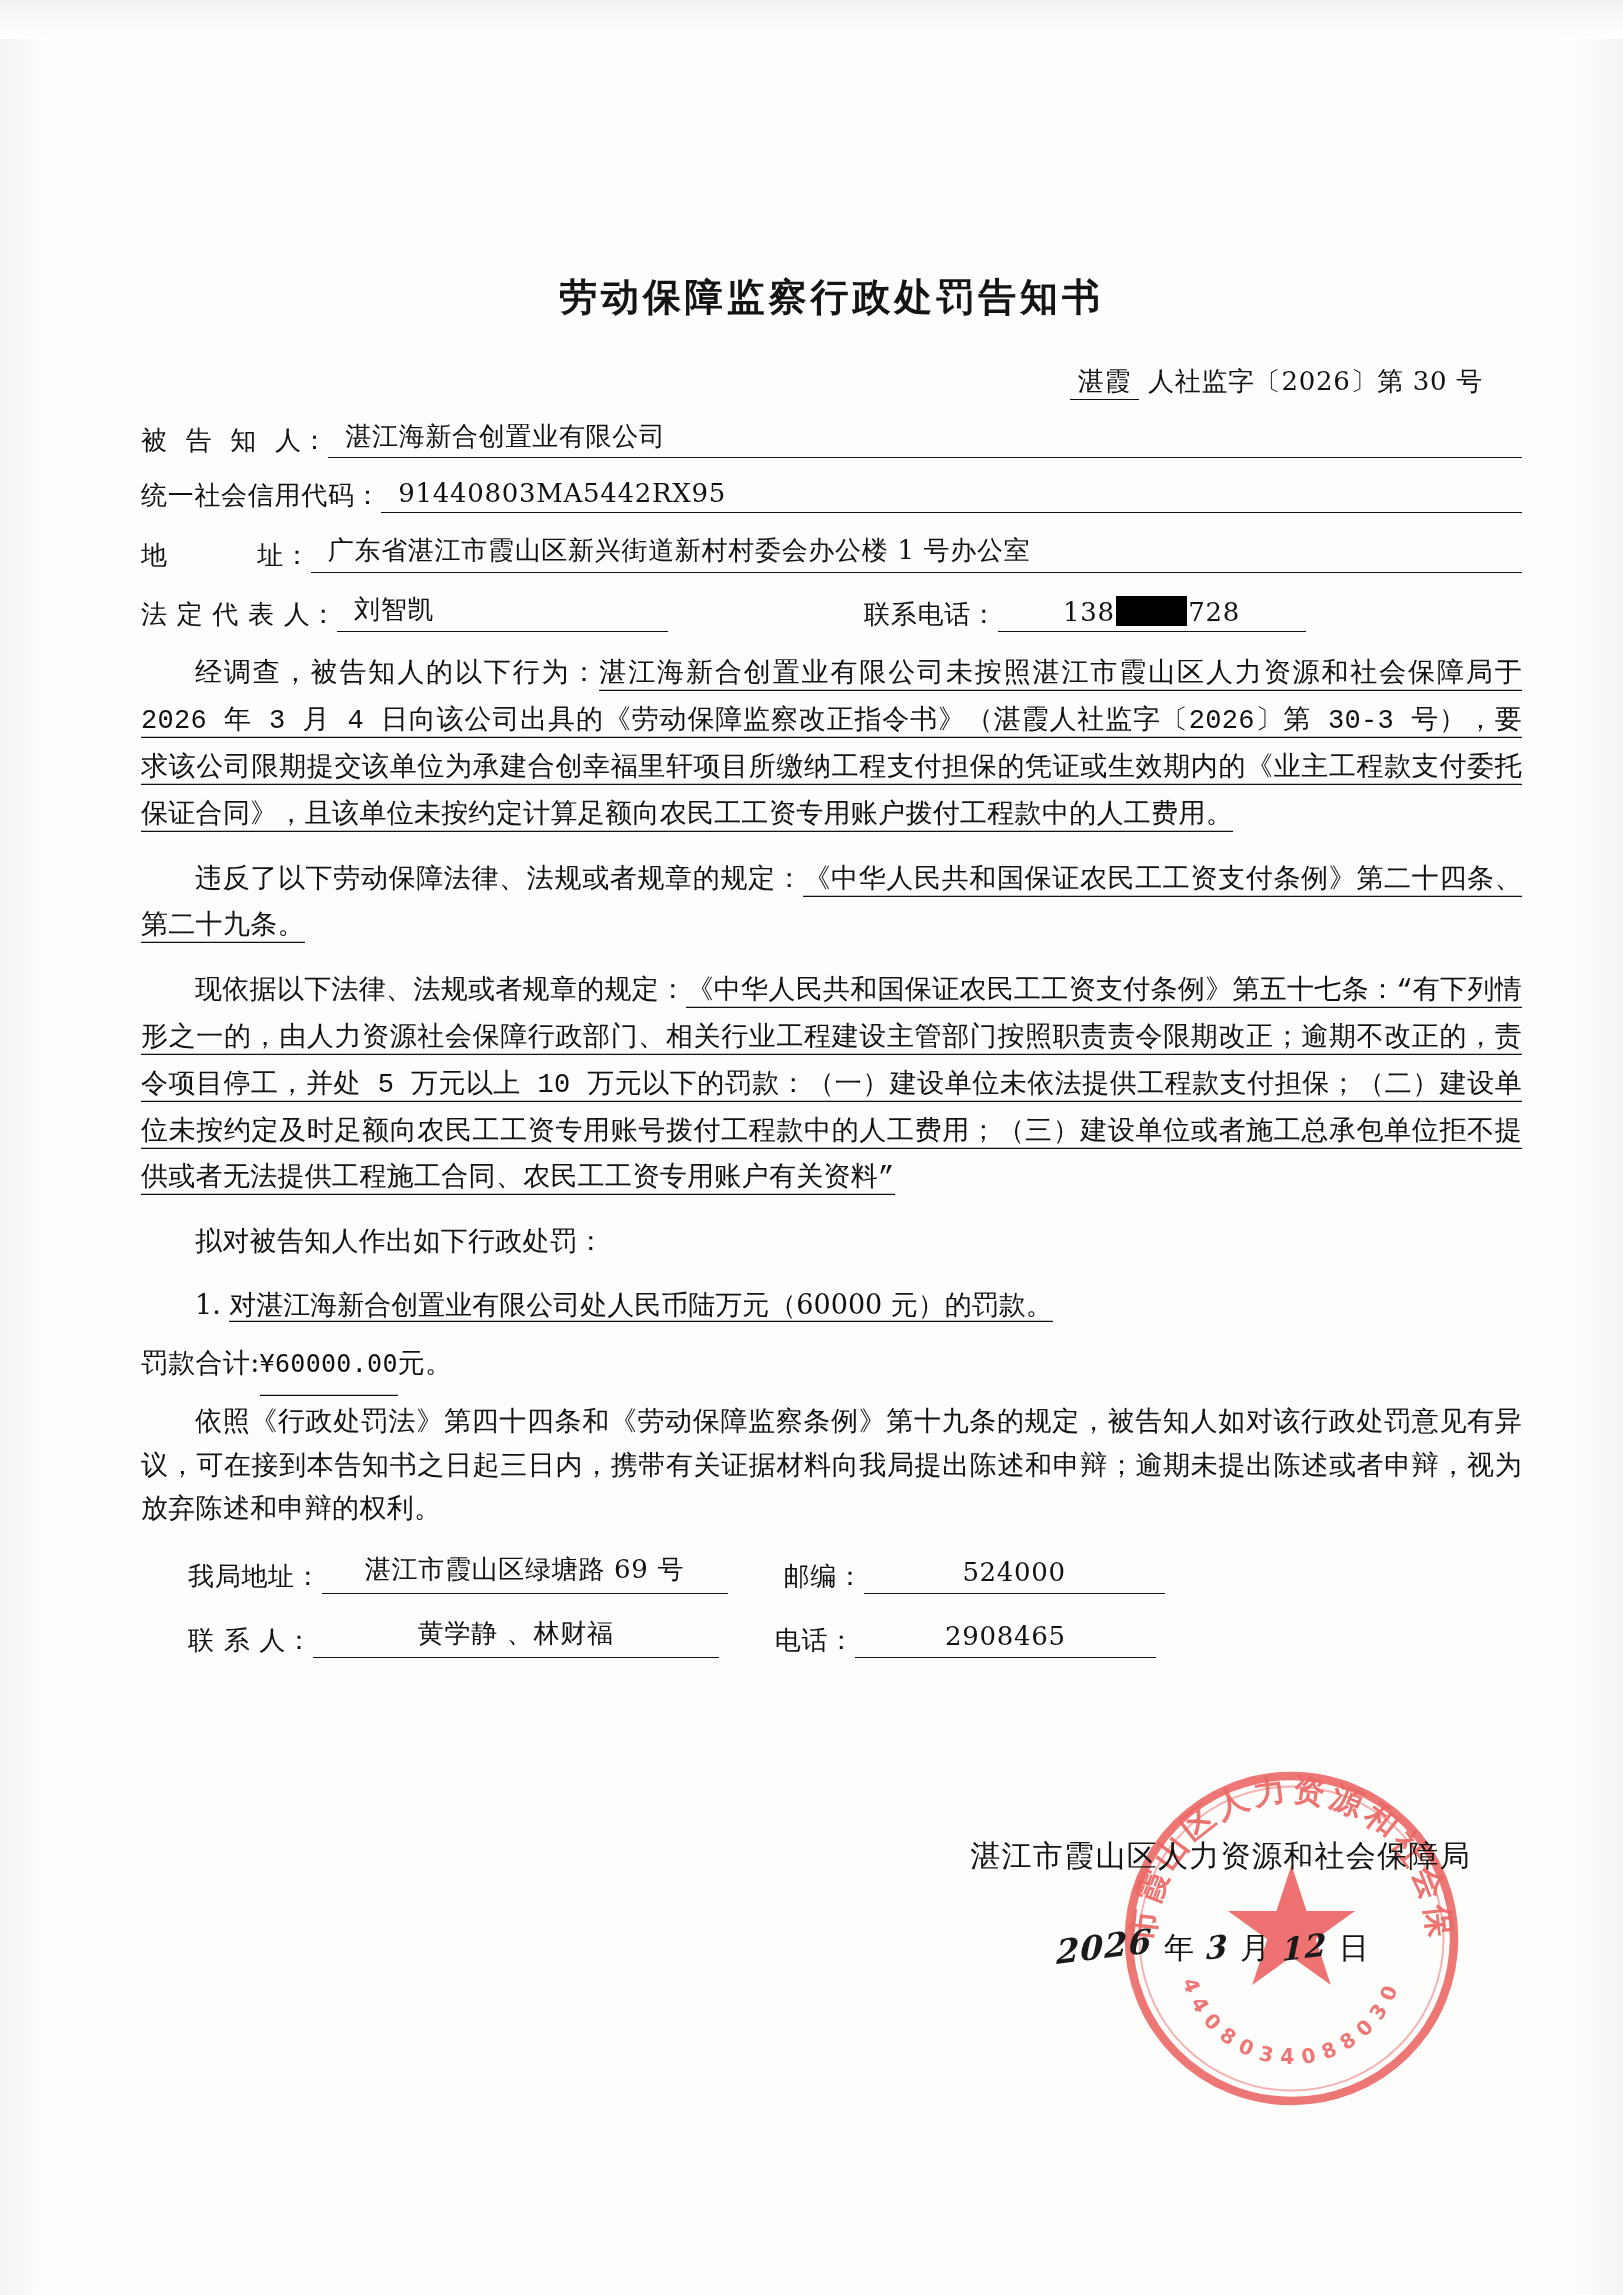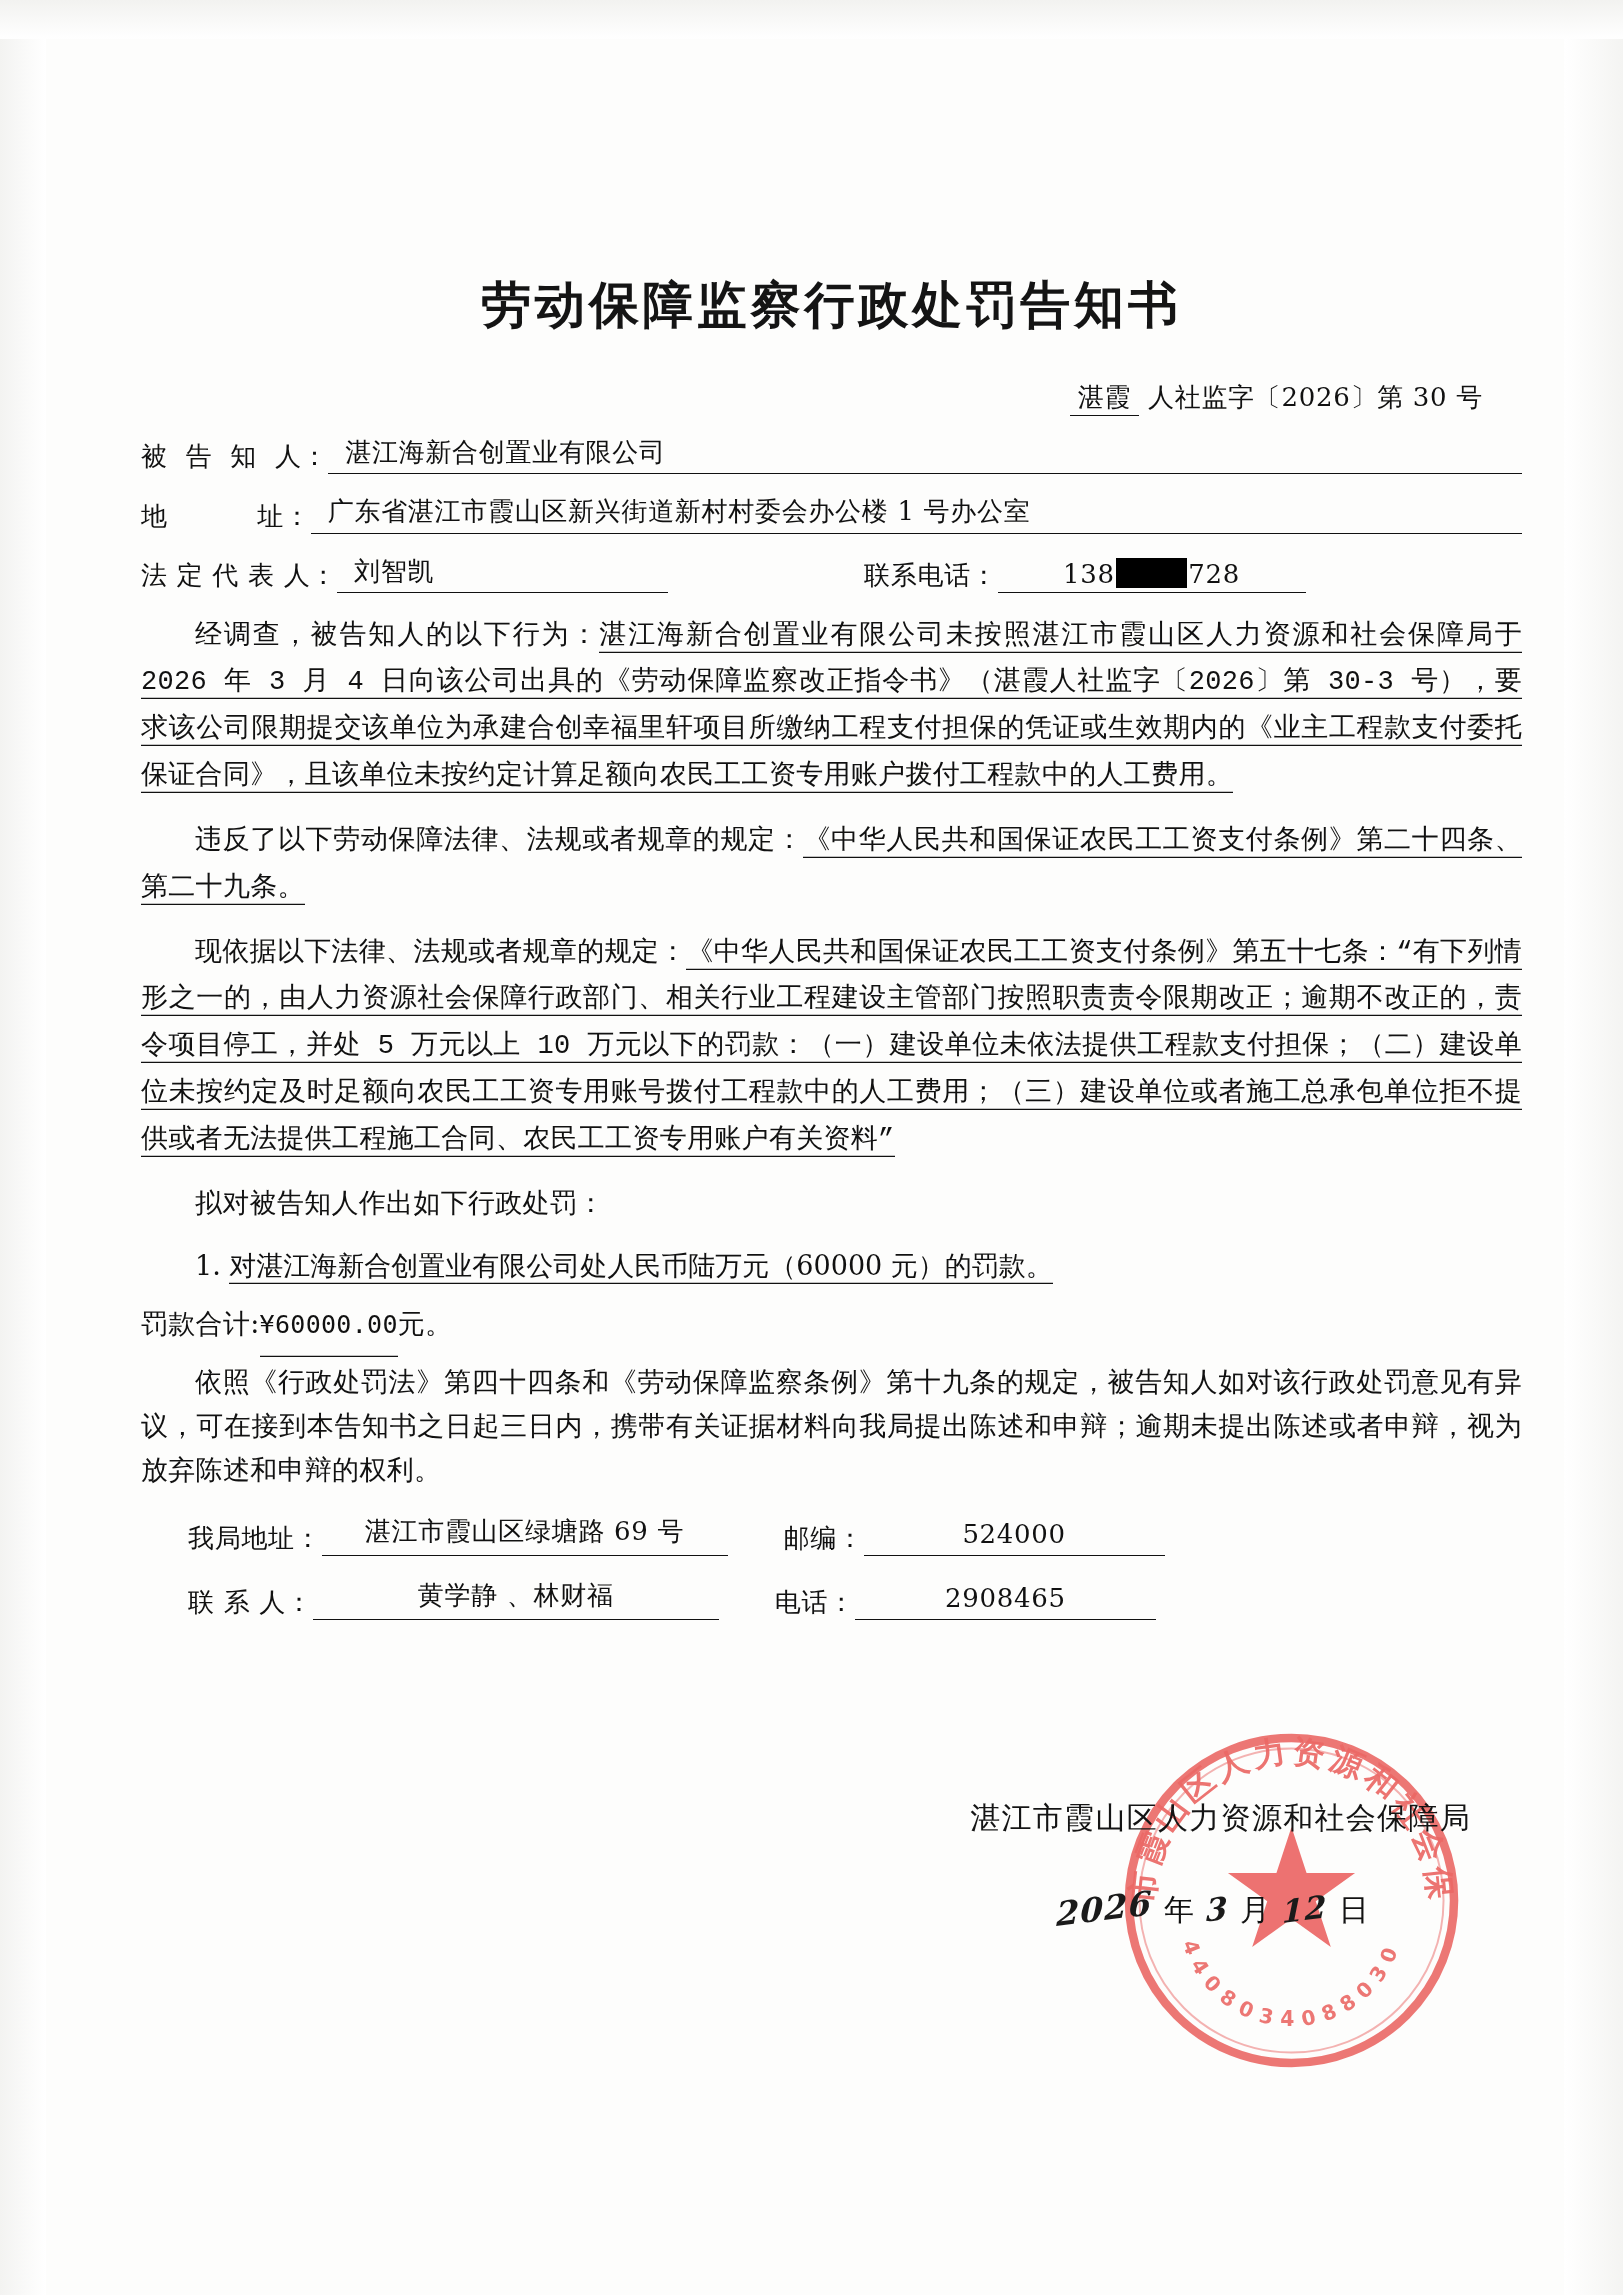--- a/index.html
+++ b/index.html
@@ -21,21 +21,21 @@
   .scan-edge-left  { position:absolute; left:0;  top:0; width:46px;  height:2295px; background:linear-gradient(to right,#f3f3f1,#ffffff); }
   .scan-edge-right { position:absolute; right:0; top:0; width:59px;  height:2295px; background:linear-gradient(to left,#f4f4f2,#ffffff); }
   .scan-edge-top   { position:absolute; left:0;  top:0; width:1623px; height:39px; background:linear-gradient(to bottom,#f2f2f0,#ffffff); }
 
   .content { position:absolute; left:141px; top:0; width:1381px; }
 
   .doc-title {
     text-align:center;
     font-family:"DejaVu Sans","Liberation Sans",sans-serif;
     font-weight:bold;
-    font-size:50px;
+    font-size:38px;
     letter-spacing:3.9px;
     margin-top:272px;
     color:#141414;
   }
 
   .doc-number {
     text-align:right;
     font-size:26px;
     margin-top:41px;
     padding-right:39px;
@@ -173,20 +173,24 @@
     <div class="doc-number">
       <span class="u">湛霞</span>
       <span>人社监字〔2026〕第 30 号</span>
     </div>
 
     <div class="field-row">
       <span class="field-label">被  告  知  人：</span>
       <span class="field-value">湛江海新合创置业有限公司</span>
     </div>
 
+    <div class="field-row">
+      <span class="field-label">统一社会信用代码：</span>
+      <span class="field-value">91440803MA5442RX95</span>
+    </div>
 
     <div class="field-row">
       <span class="field-label">地          址：</span>
       <span class="field-value">广东省湛江市霞山区新兴街道新村村委会办公楼 1 号办公室</span>
     </div>
 
     <div class="field-row">
       <span class="field-label">法 定 代 表 人：</span>
       <span class="field-value fixed-w" style="width:314px">刘智凯</span>
       <span style="width:196px"></span>

